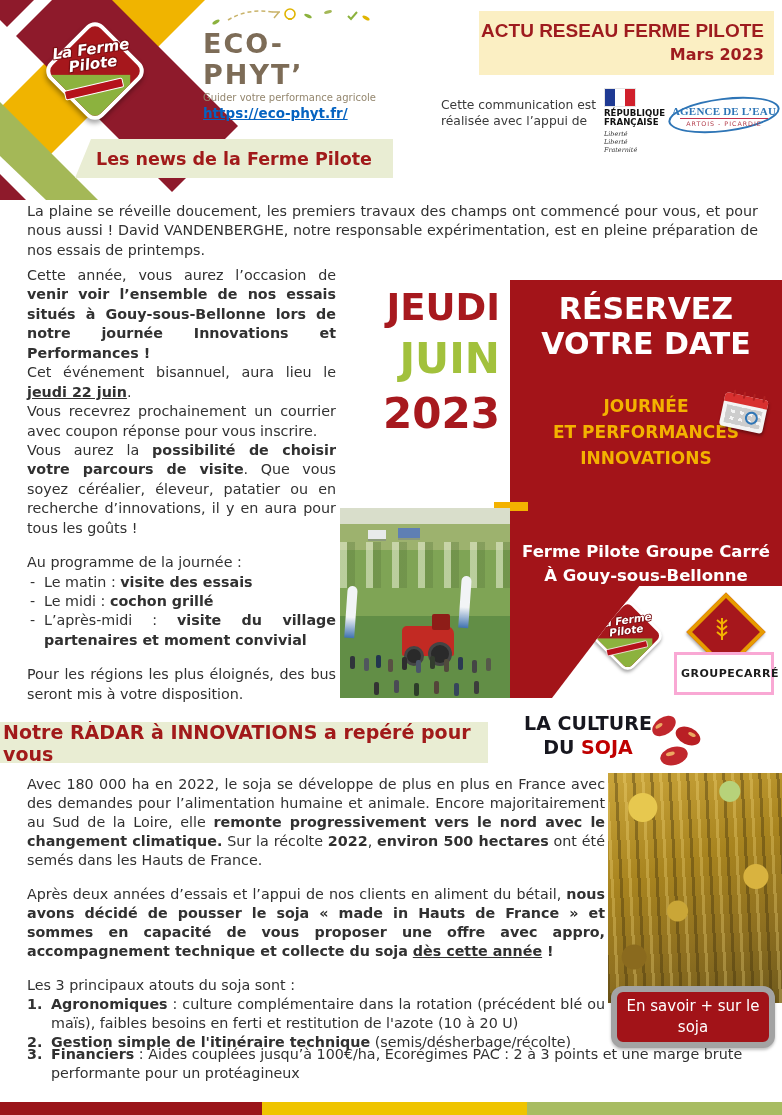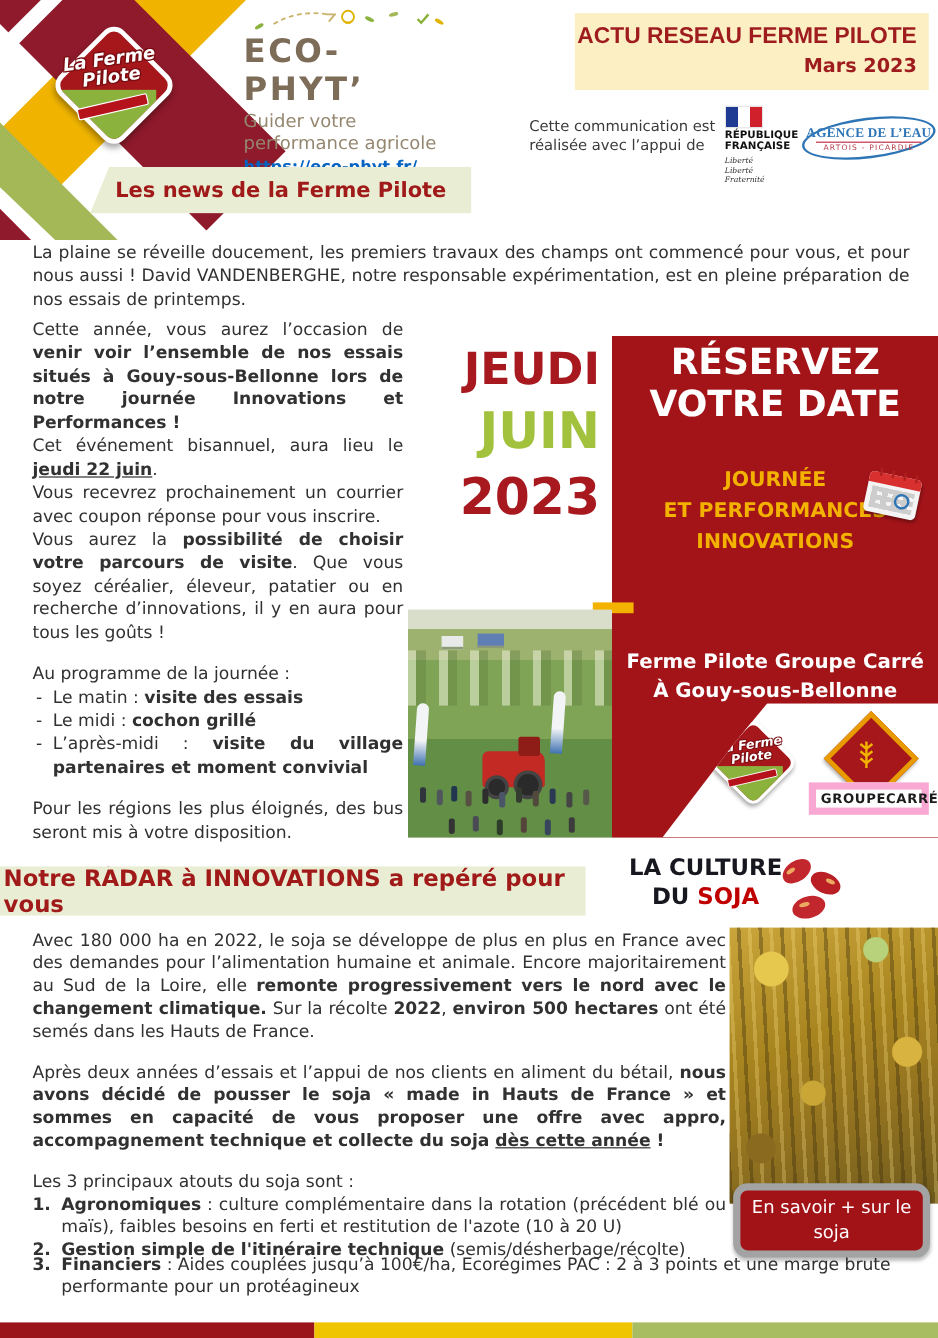--- a/index.html
+++ b/index.html
@@ -21,21 +21,21 @@
   .fp-text{position:absolute;left:0;top:22px;width:96px;text-align:center;transform:rotate(-8deg);
      color:#fff;font-weight:bold;font-style:italic;font-size:15px;line-height:1.02;
      text-shadow:-1px -1px 0 #7a0e12,1px -1px 0 #7a0e12,-1px 1px 0 #7a0e12,1px 1px 0 #7a0e12;}
   .fp-ribbon{position:absolute;left:20px;top:64px;width:58px;height:8px;background:#B5121B;
      transform:rotate(-13deg);border:1px solid #fff;border-radius:2px;}
   .mini{transform:scale(.70);transform-origin:top left;}
 
   
   .ecophyt{position:absolute;left:203px;top:6px;width:180px;text-align:left;}
   .eco-name{font-size:27px;font-weight:bold;letter-spacing:2px;color:#7d6c57;margin-top:22px;}
-  .eco-tag{font-size:15px;color:#94876f;margin-top:2px;}
+  .eco-tag{font-size:10px;color:#94876f;margin-top:2px;}
   .eco-url{display:inline-block;margin-top:0;font-size:13.5px;font-weight:bold;color:#0563C1;text-decoration:underline;}
 
   
   .issue{position:absolute;left:479px;top:11px;width:295px;height:64px;background:#FBEFC3;
      text-align:right;box-sizing:border-box;padding:9px 10px 0 0;}
   .issue-title{font-size:19px;font-weight:bold;color:#9E1B1E;font-family:"Liberation Sans",sans-serif;}
   .issue-date{font-size:16px;font-weight:bold;color:#9E1B1E;margin-top:3px;padding-left:18px;}
 
   
   .support{position:absolute;left:441px;top:98px;width:160px;font-size:12.3px;line-height:1.3;color:#3a3a3a;}
@@ -70,21 +70,21 @@
   .closing{color:#AD1A1F;font-weight:bold;font-size:15px;}
 
   
   .dateblock{position:absolute;left:336px;top:284px;width:164px;text-align:right;font-weight:bold;line-height:1.3;}
   .d-day{font-size:37px;color:#A7191E;}
   .d-num,.d-month{font-size:42px;color:#A2C13C;}
   .d-year{font-size:42px;color:#A7191E;}
 
   
   .redbox{position:absolute;left:510px;top:280px;width:272px;height:418px;background:#A31419;overflow:hidden;}
-  .rb-reserve{margin-top:6px;text-align:center;color:#fff;font-weight:bold;font-size:30px;line-height:1.16;}
+  .rb-reserve{margin-top:12px;text-align:center;color:#fff;font-weight:bold;font-size:30px;line-height:1.16;}
   .rb-event{margin-top:31px;text-align:center;color:#F3B200;font-weight:bold;font-size:17px;line-height:1.55;}
   .rb-place{position:absolute;left:0;top:260px;width:100%;text-align:center;color:#fff;font-weight:bold;
      font-size:16.5px;line-height:1.45;}
   .rb-white{position:absolute;right:0;bottom:0;width:230px;height:112px;background:#fff;
      clip-path:polygon(0 100%,26% 30%,38% 0,100% 0,100% 100%);}
   .ydash{position:absolute;left:494px;top:502px;width:34px;height:9px;background:#F3B200;}
 
   
   .cal{position:absolute;right:16px;top:112px;width:44px;height:40px;transform:rotate(12deg);}
   .cal-body{position:absolute;left:0;top:4px;width:44px;height:34px;background:#f4f4f4;border-radius:4px;
@@ -93,22 +93,22 @@
   .cal-pin{position:absolute;top:0;width:2px;height:7px;background:#B02020;border-radius:1px;}
   .cal-grid{position:absolute;left:4px;top:16px;width:36px;height:18px;
      background:repeating-linear-gradient(90deg,#c9c9c9 0 5px,transparent 5px 9px),
                 repeating-linear-gradient(#c9c9c9 0 4px,transparent 4px 7px);opacity:.9;}
   .cal-mark{position:absolute;right:7px;top:18px;width:9px;height:9px;border:2px solid #2E75B6;border-radius:50%;}
 
   
   .gc{position:absolute;width:100px;height:80px;}
   .gc-outer{position:absolute;left:24px;top:4px;width:48px;height:48px;transform:rotate(45deg);
      background:#A6171C;border:4px solid #E79B00;box-shadow:1px 2px 3px rgba(0,0,0,.3);}
-  .gc-strip{position:absolute;left:0;top:52px;width:100px;background:#fff;border:6px solid #f9a8d4;
-     display:flex;justify-content:space-between;box-sizing:border-box;padding:1px 4px;
+  .gc-strip{position:absolute;left:0;top:52px;width:100px;background:#fff;border:3px solid #f9a8d4;
+     display:flex;justify-content:space-between;box-sizing:border-box;padding:12px 4px;
      font-size:11px;font-weight:bold;color:#1c1c1c;letter-spacing:.5px;}
 
   
   .event-photo{position:absolute;left:340px;top:508px;width:170px;height:190px;overflow:hidden;
      background:linear-gradient(#d9decb 0 16px,#9db26e 16px 42px,#7fa455 42px 108px,#628e46 108px 190px);}
   .plots{position:absolute;left:0;top:34px;width:170px;height:46px;
      background:repeating-linear-gradient(90deg,rgba(235,240,215,.55) 0 7px,rgba(90,120,60,.35) 7px 15px,transparent 15px 26px);}
   .tent{position:absolute;background:#e8eaea;border-bottom:2px solid #8c9a7a;}
   .tractor{position:absolute;left:62px;top:118px;width:52px;height:30px;background:#C22A23;border-radius:5px 8px 2px 2px;}
   .tractor-cab{position:absolute;left:30px;top:-12px;width:18px;height:16px;background:#8e1d18;border-radius:2px;}

